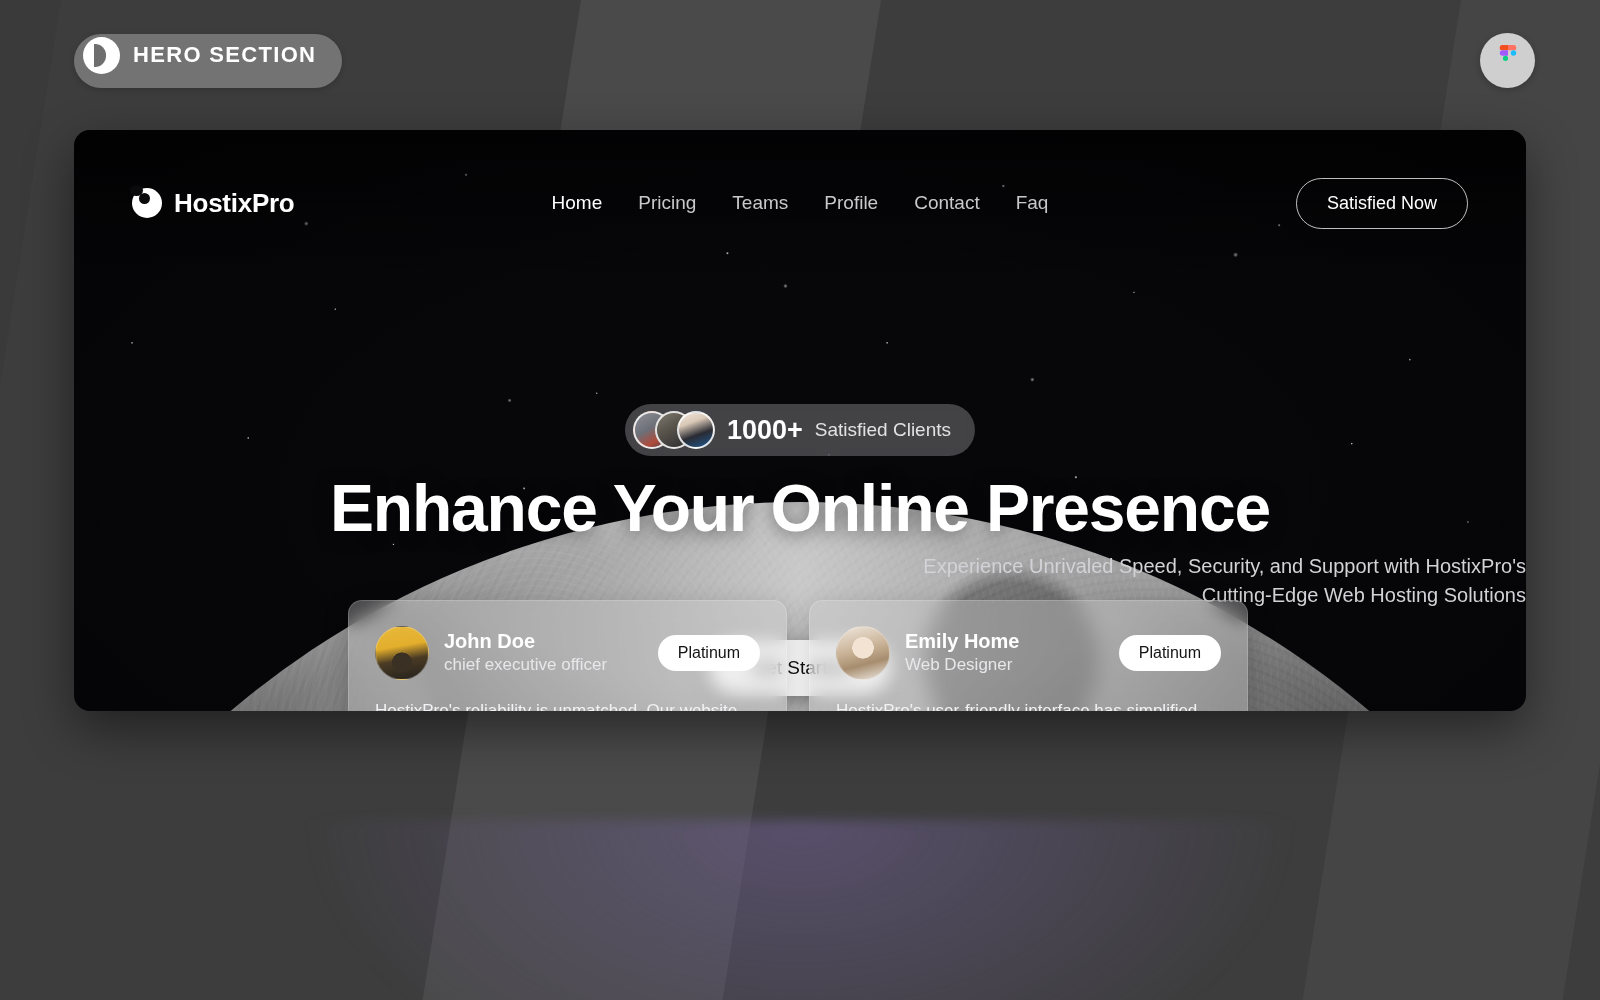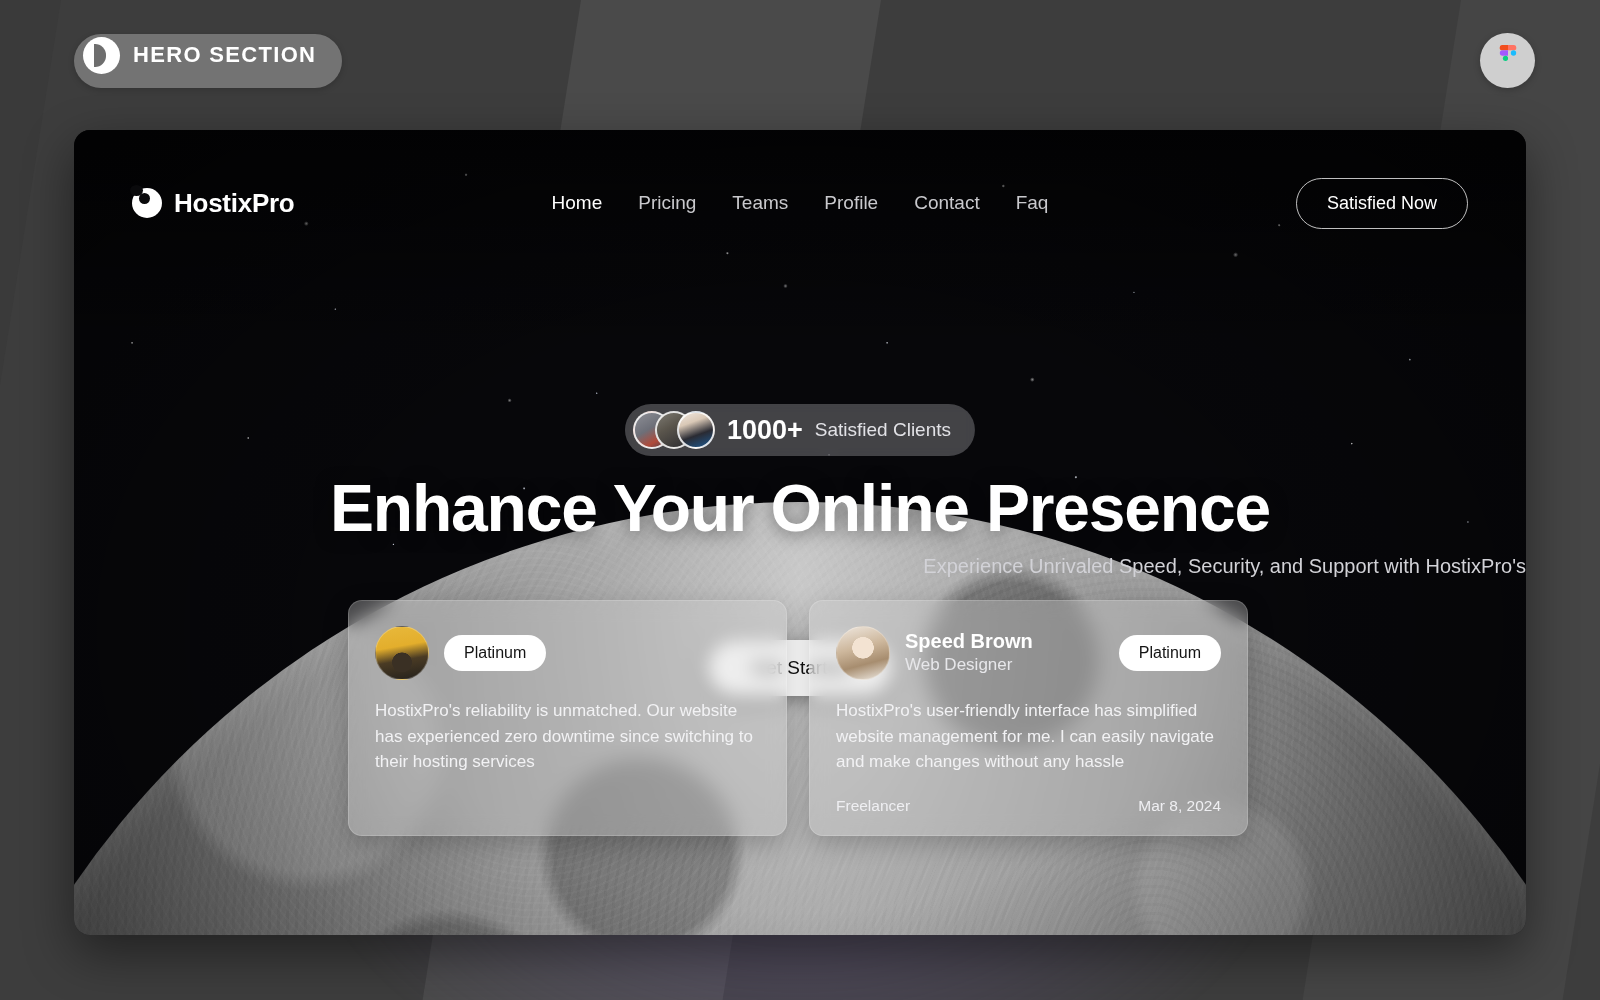--- a/index.html
+++ b/index.html
@@ -57,21 +57,21 @@
   .figma-btn {
     position:absolute; right:65px; top:33px;
     width:55px; height:55px; border-radius:50%;
     background:#cfcfcf; box-shadow:0 2px 7px rgba(0,0,0,.22);
     display:flex; align-items:center; justify-content:center; cursor:pointer;
   }
 
   
   .hero {
     position:absolute; left:74px; top:130px;
-    width:1452px; height:805px;
+    width:1452px; height:581px;
     border-radius:16px; overflow:hidden;
     background:#07070a;
     box-shadow:0 18px 50px rgba(0,0,0,.45);
   }
   
   .stars { position:absolute; inset:0; }
   .stars::before, .stars::after {
     content:""; position:absolute; left:0; right:0; top:0; height:480px;
     background-repeat:repeat;
   }
@@ -328,39 +328,44 @@
         <span class="av av2"></span>
         <span class="av av3"></span>
       </span>
       <span class="clients-count">1000+</span>
       <span class="clients-label">Satisfied Clients</span>
     </div>
 
     <h1 class="headline">Enhance Your Online Presence</h1>
     <p class="subhead">
       <span>Experience Unrivaled Speed, Security, and Support with HostixPro's</span><br>
+      <span>Cutting-Edge Web Hosting Solutions</span>
     </p>
 
     <button class="cta-btn">Get Started</button>
 
     <div class="cards">
 
       <div class="tcard">
         <div class="tcard-head">
           <span class="tav tav-john"></span>
+          <span class="tinfo">
+            <span class="tname" style="display:block">John Doe</span>
+            <span class="trole" style="display:block">chief executive officer</span>
+          </span>
           <span class="tbadge">Platinum</span>
         </div>
         <p class="tbody">HostixPro's reliability is unmatched. Our website has experienced zero downtime since switching to their hosting services</p>
       </div>
 
       <div class="tcard">
         <div class="tcard-head">
           <span class="tav tav-emily"></span>
           <span class="tinfo">
-            <span class="tname" style="display:block">Speed Brown</span>
+            <span class="tname" style="display:block">Emily Home</span>
             <span class="trole" style="display:block">Web Designer</span>
           </span>
           <span class="tbadge">Platinum</span>
         </div>
         <p class="tbody">HostixPro's user-friendly interface has simplified website management for me. I can easily navigate and make changes without any hassle</p>
         <div class="tfoot">
           <span>Freelancer</span>
           <span>Mar 8, 2024</span>
         </div>
       </div>

